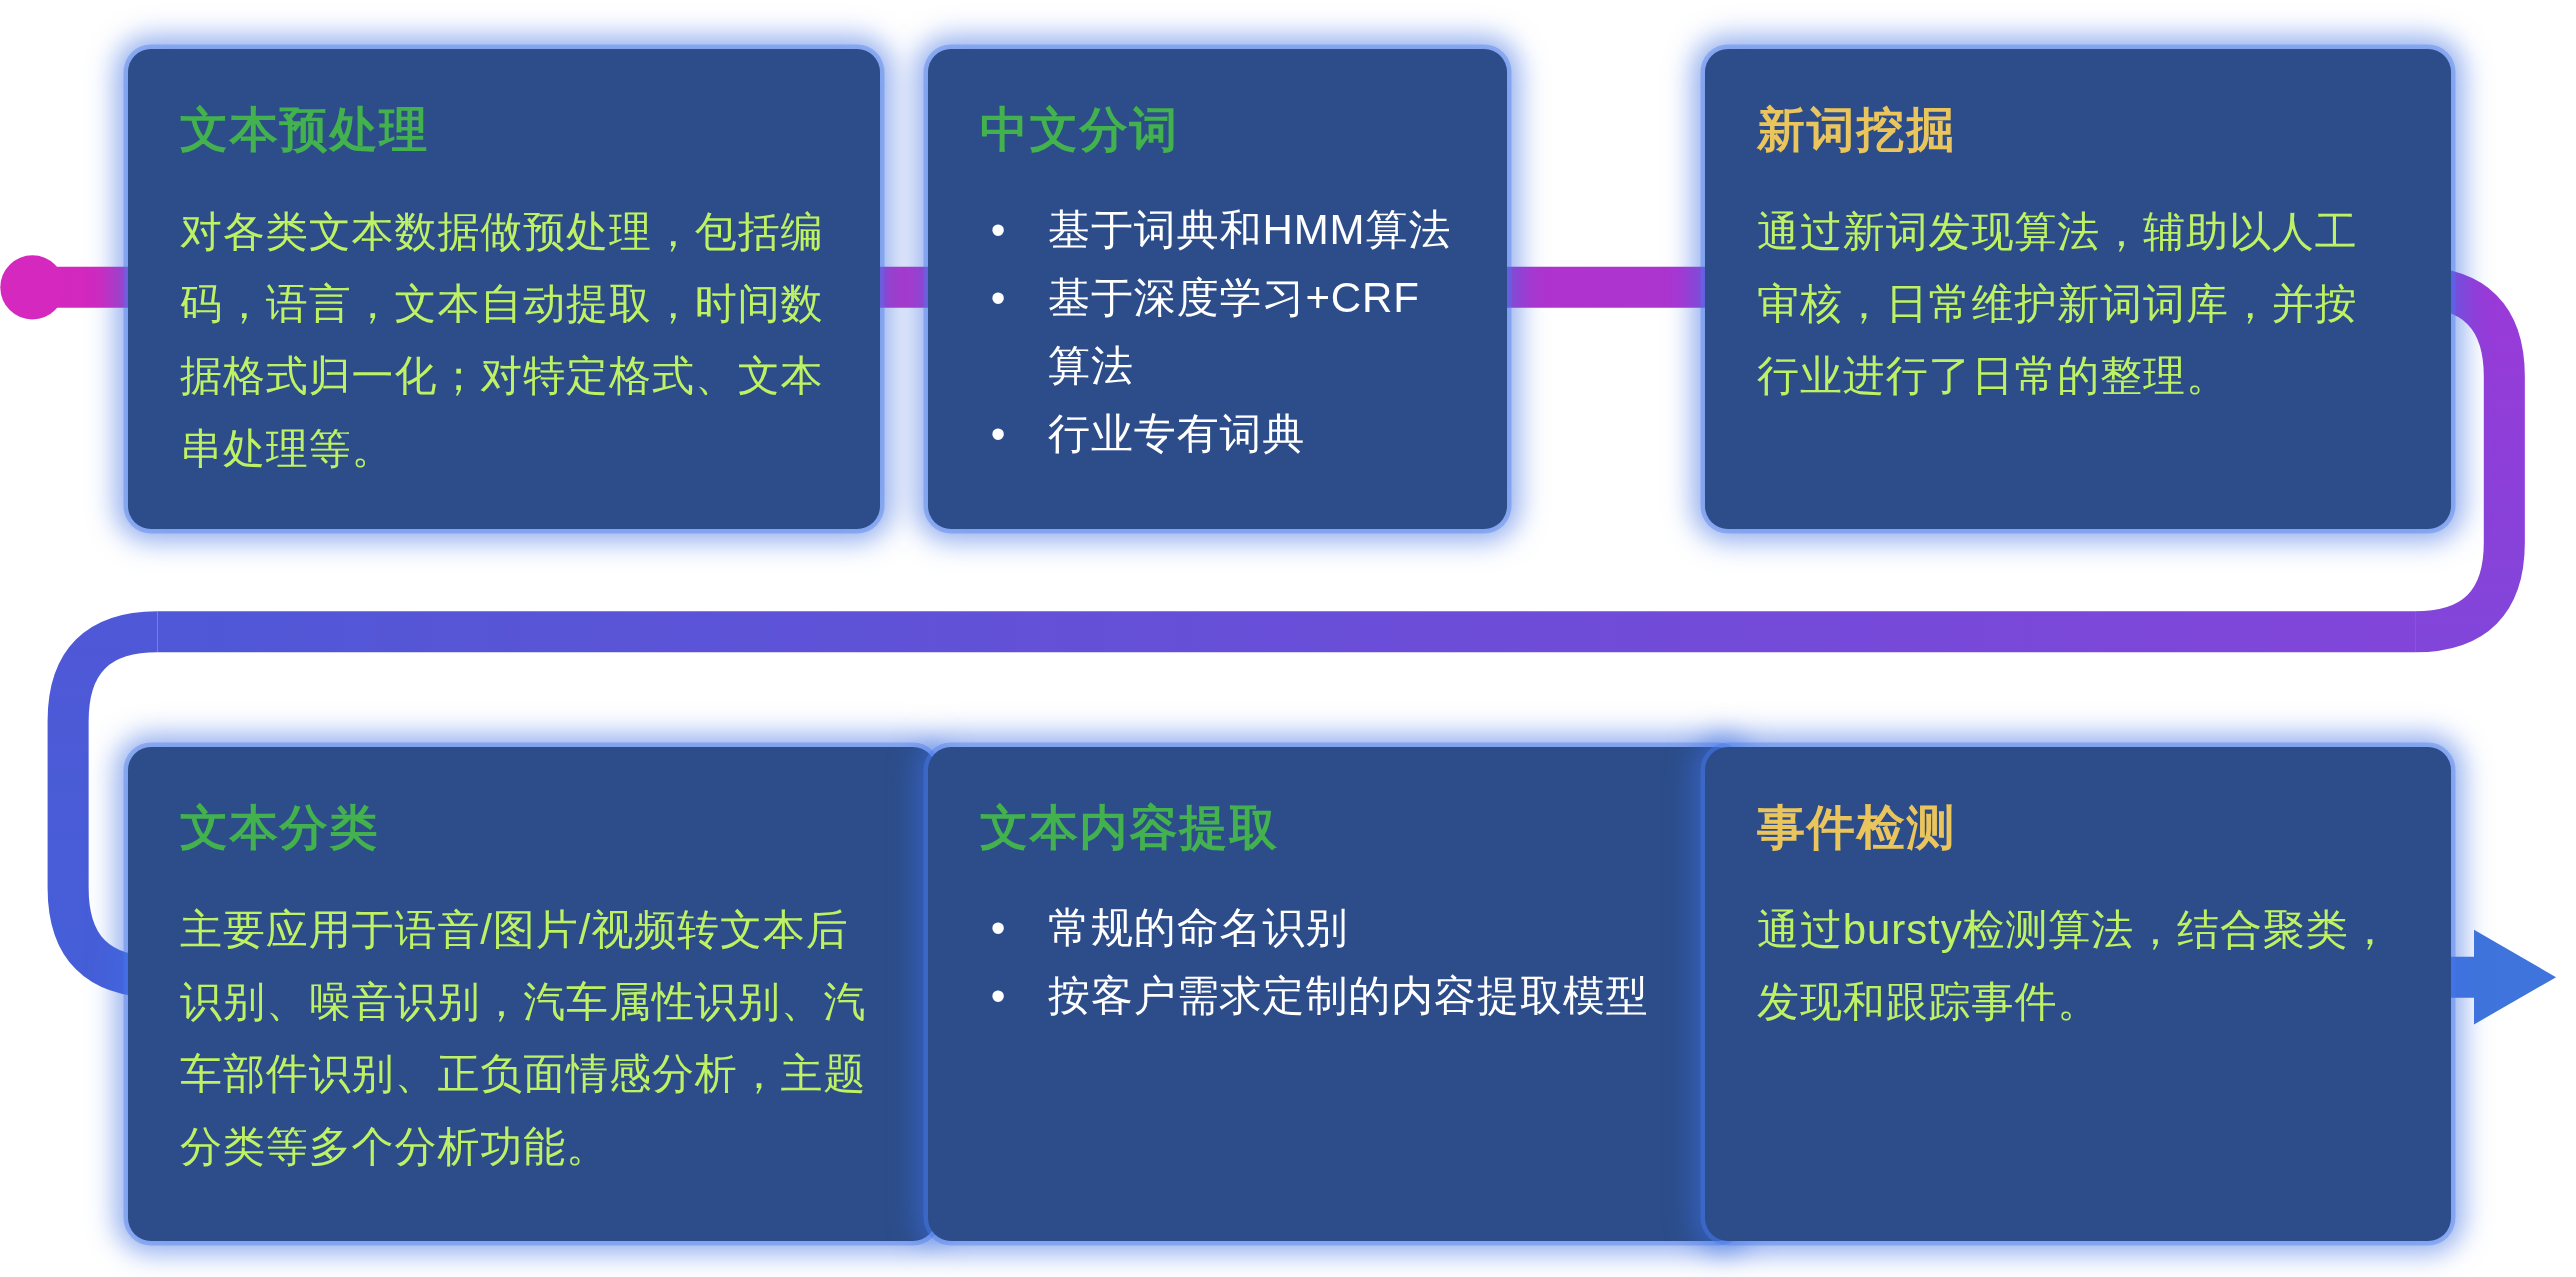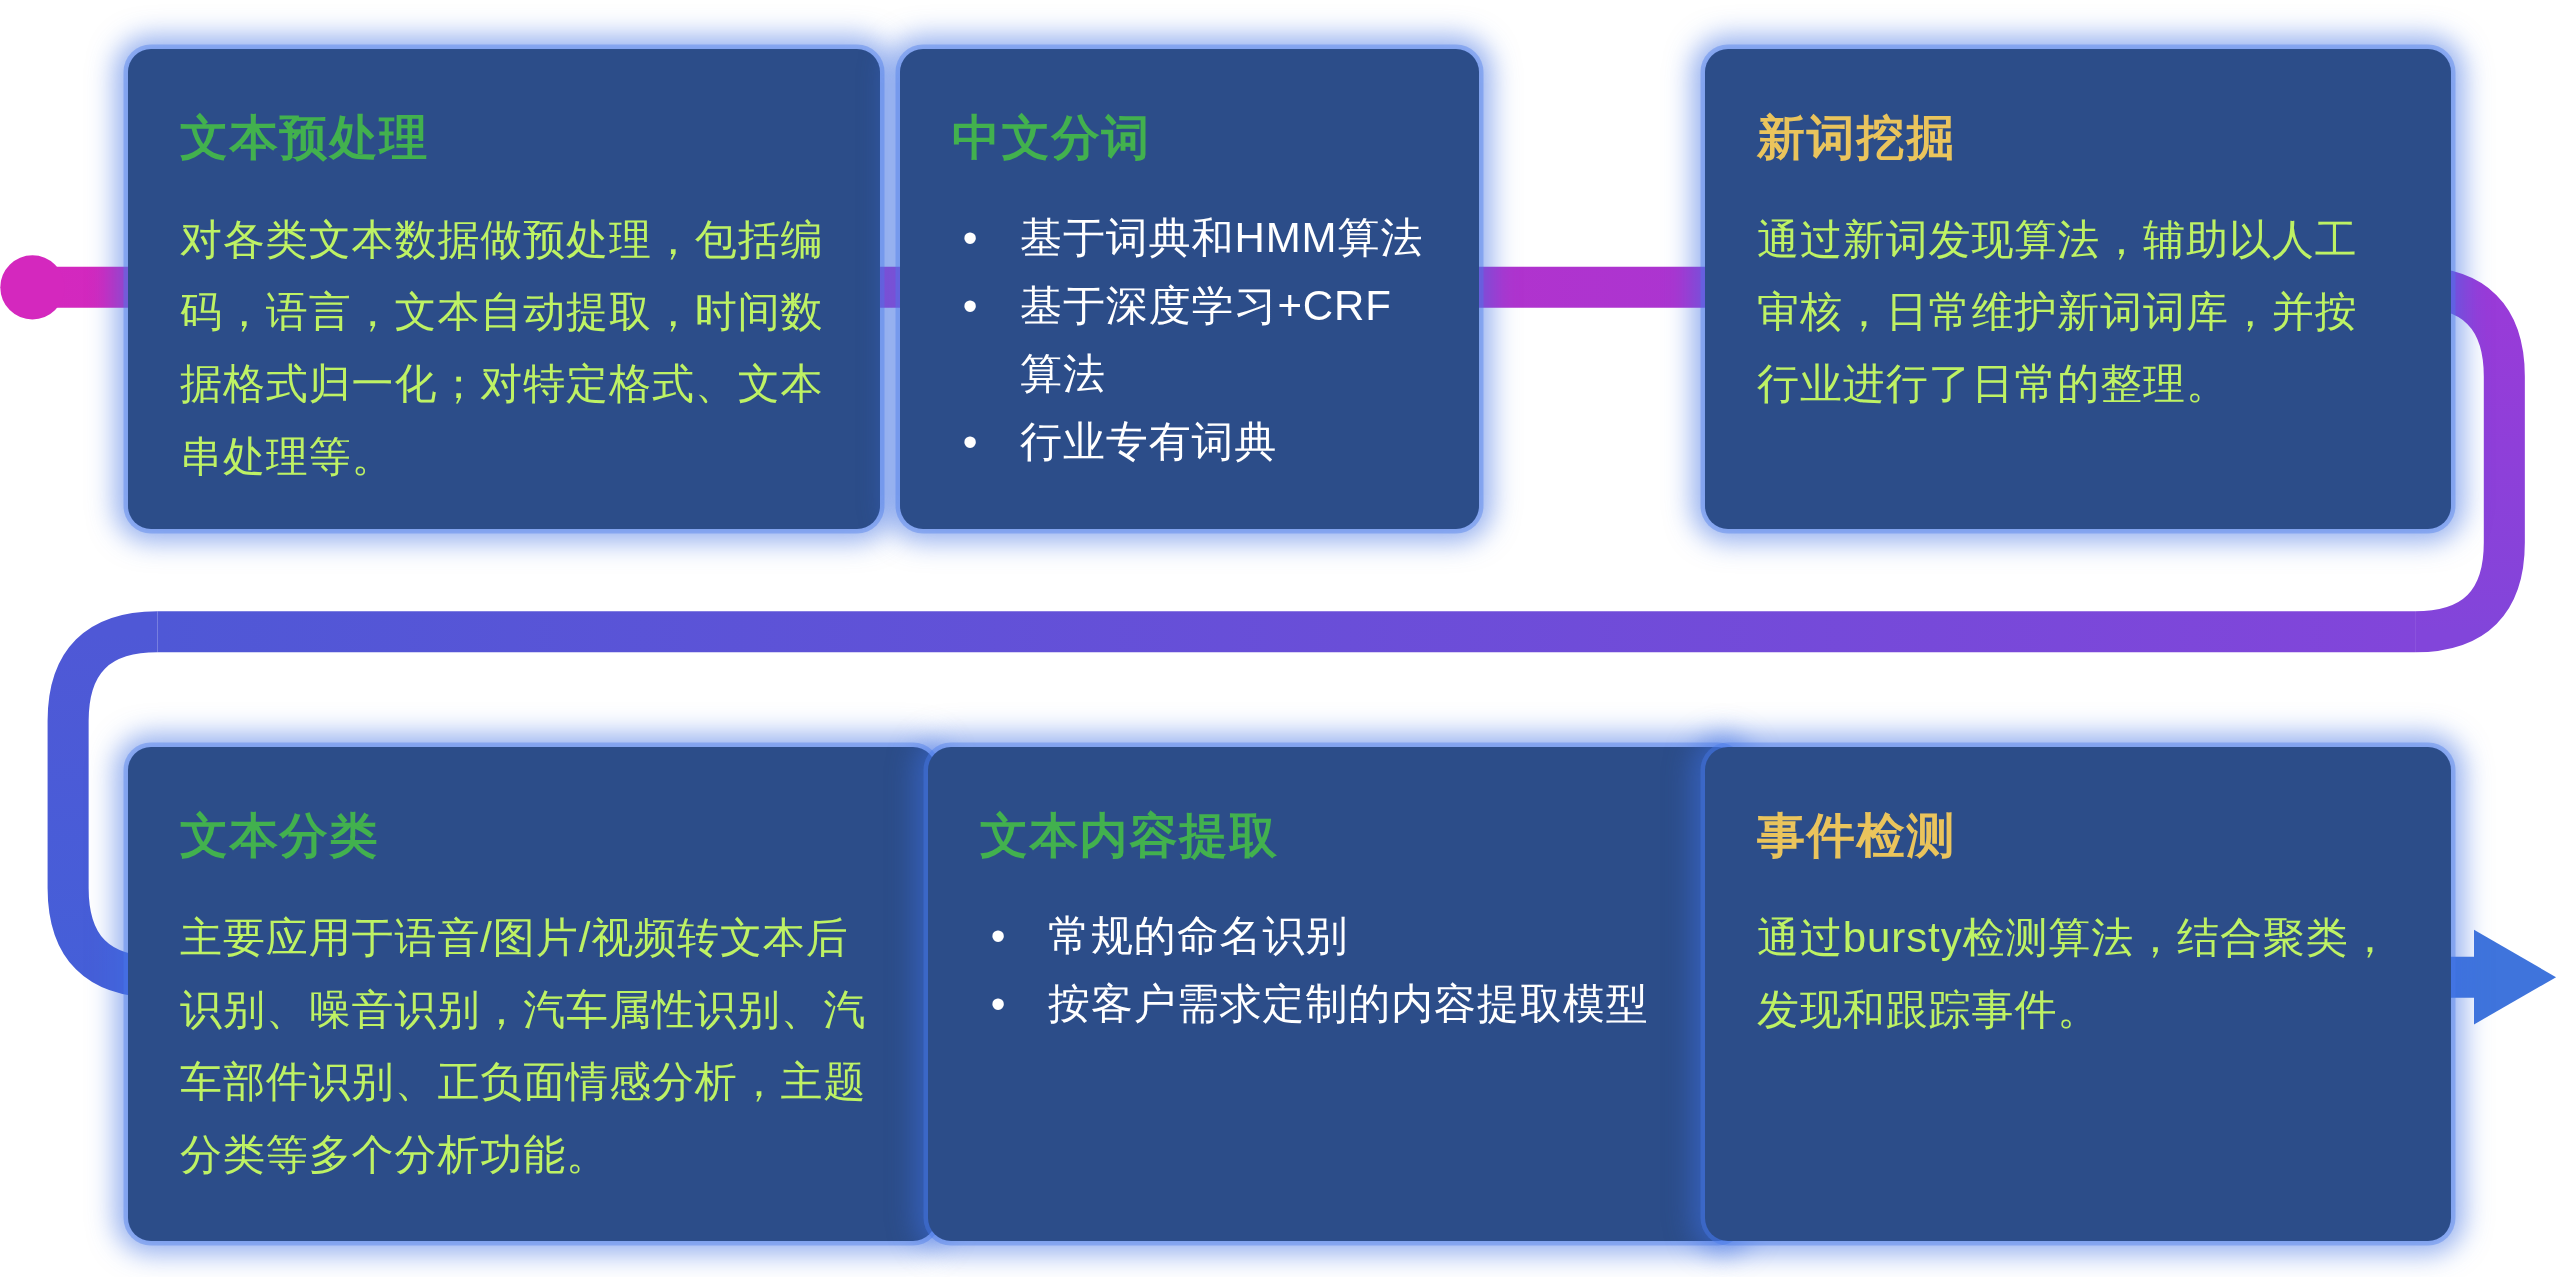--- a/index.html
+++ b/index.html
@@ -13,21 +13,21 @@
   .flow-svg{position:absolute;left:0;top:0;z-index:0;}
   .card{
     position:absolute;z-index:1;
     background:#2c4d89;
     border-radius:23px;
     padding:41px 52px;
     box-sizing:border-box;
     box-shadow:0 0 0 4.5px rgba(72,122,234,0.40), 0 0 27px 12.5px rgba(62,112,226,0.55);
   }
   .card h2{
-    margin:16px 0 34px 0;
+    margin:8px 0 34px 0;
     font-size:48px;
     font-weight:bold;
     letter-spacing:1.8px;
   }
   .title-green{color:#42b14e;}
   .title-yellow{color:#eac45c;}
   .card p{
     margin:0;
     color:#bef264;
     font-size:42px;
@@ -47,21 +47,21 @@
     padding-left:68px;
     letter-spacing:0.9px;
   }
   .card li::before{
     content:"\2022";
     position:absolute;
     left:10.7px;
     color:#ffffff;
   }
   .c1{left:128px;top:49px;width:752px;height:480px;}
-  .c2{left:900px;top:49px;width:579px;height:480px;}
+  .c2{left:928px;top:49px;width:579px;height:480px;}
   .c3{left:1705px;top:49px;width:746px;height:480px;}
   .c4{left:128px;top:747px;width:808px;height:494px;}
   .c5{left:928px;top:747px;width:813px;height:494px;}
   .c6{left:1705px;top:747px;width:746px;height:494px;}
 </style>
 </head>
 <body>
 
 <div class="canvas">
 

